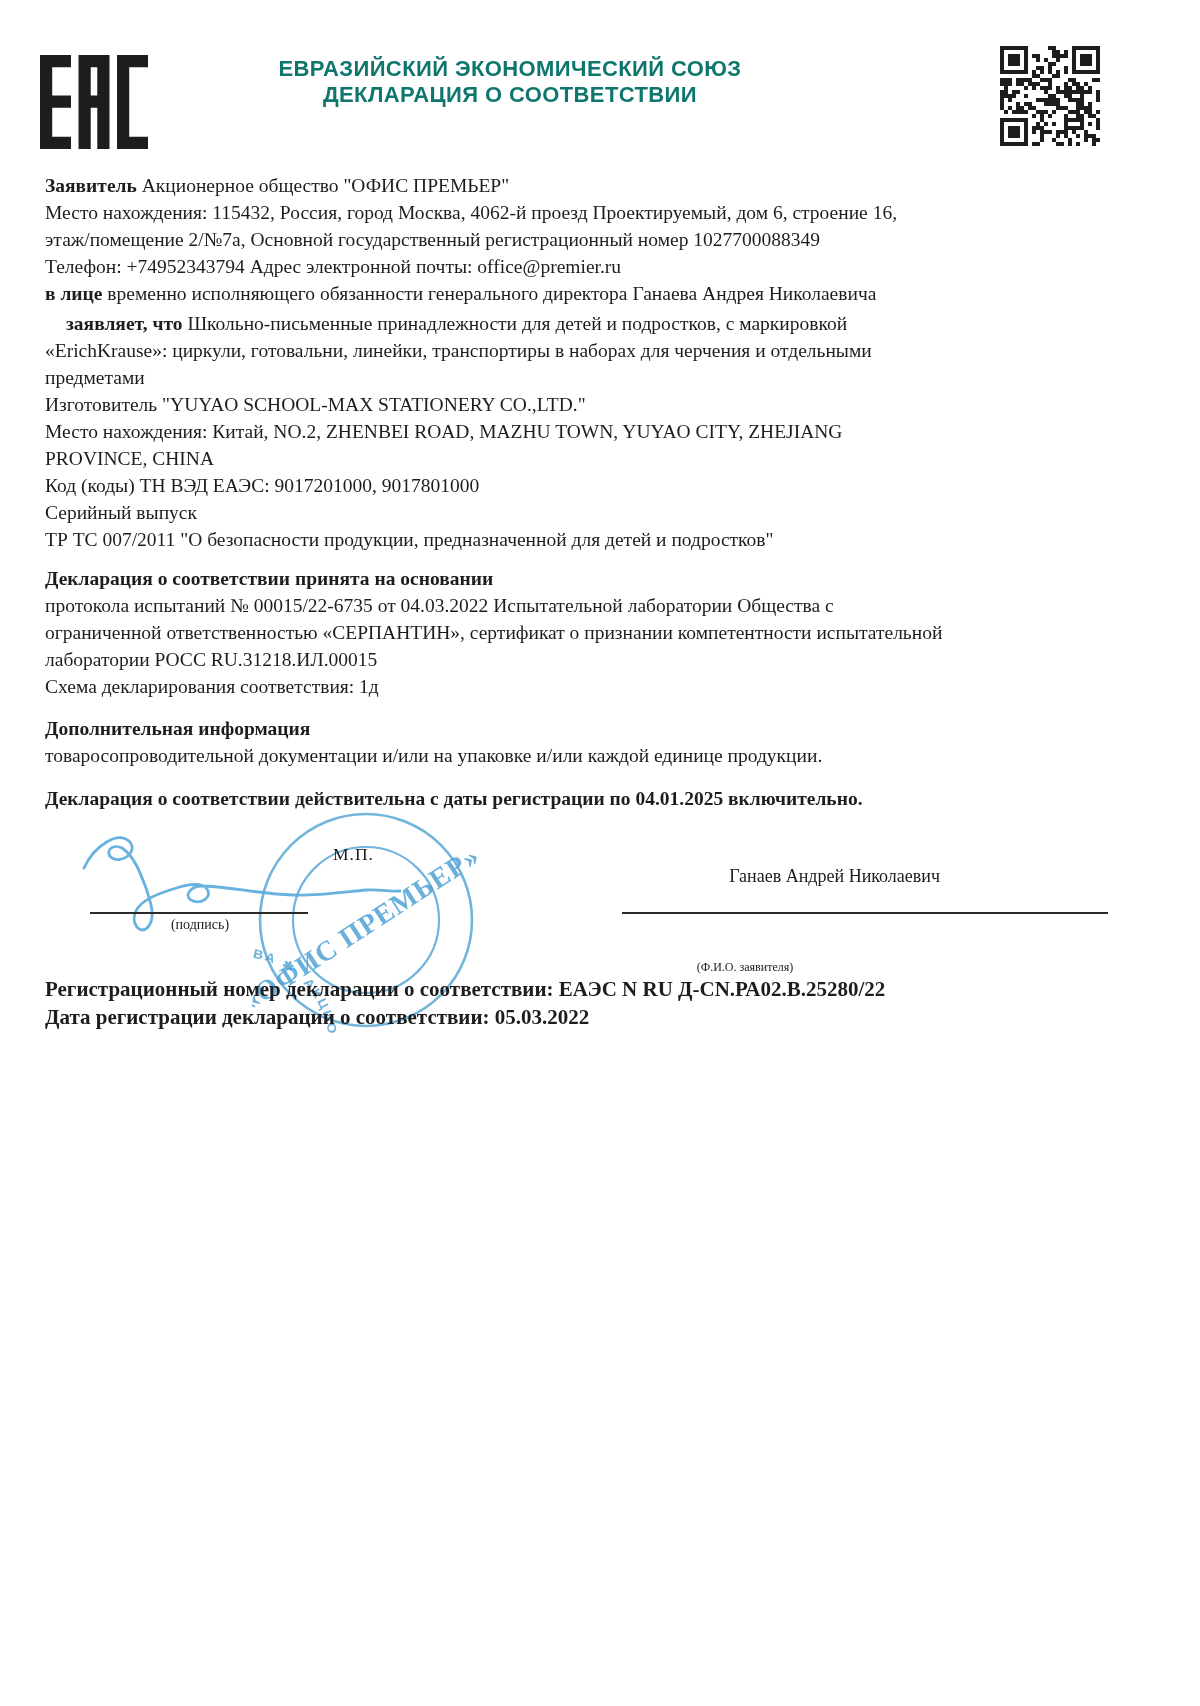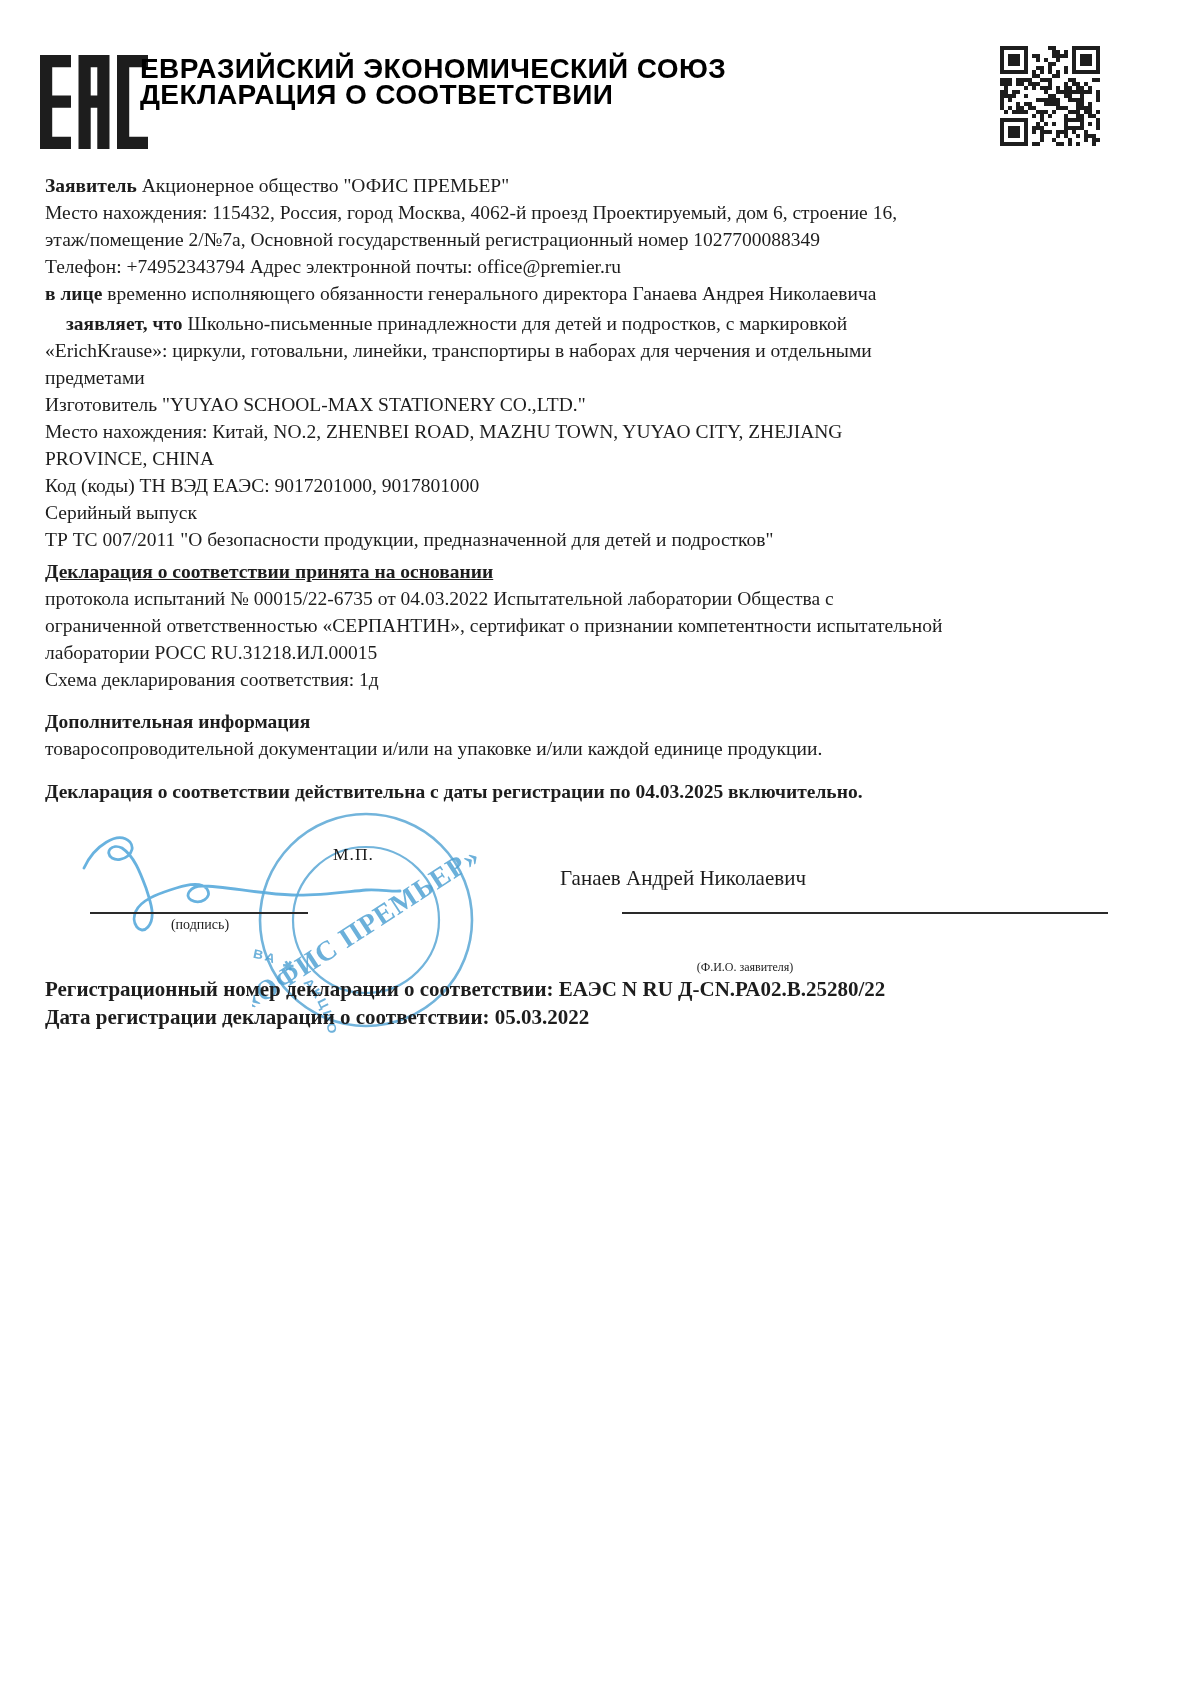--- a/index.html
+++ b/index.html
@@ -1,38 +1,38 @@
 <!DOCTYPE html>
 <html><head>
 <meta charset="utf-8">
 <style>
   html,body{margin:0;padding:0;background:#ffffff;}
   .page{position:relative;width:1200px;height:1706px;background:#ffffff;overflow:hidden;
         font-family:"Liberation Serif",serif;color:#1d1d1d;}
   
   .eac{position:absolute;left:40px;top:52px;width:108px;height:100px;}
-  .title{position:absolute;left:140px;top:56px;width:740px;
-         font-family:"Liberation Sans",sans-serif;font-weight:bold;font-size:28px;
-         line-height:26px;color:#000000;letter-spacing:.4px;}
+  .title{position:absolute;left:140px;top:56px;width:740px;text-align:center;
+         font-family:"Liberation Sans",sans-serif;font-weight:bold;font-size:22px;
+         line-height:26px;color:#0f766e;letter-spacing:.4px;}
   .qr{position:absolute;left:1000px;top:46px;width:100px;height:100px;}
   
   .docbody{position:absolute;left:45px;top:172px;width:1130px;}
   .docbody .line{white-space:nowrap;font-size:19.5px;line-height:27px;}
   .docbody .line b{font-weight:700;}
   
   .stamp{position:absolute;left:252px;top:806px;width:228px;height:228px;}
   .sig-svg{position:absolute;left:58px;top:806px;width:360px;height:150px;}
   .hline{position:absolute;border-top:2px solid #2a2a2a;height:0;}
   .line-left{left:90px;top:912px;width:218px;}
   .line-right{left:622px;top:912px;width:486px;}
   .caption{position:absolute;text-align:center;font-size:14px;color:#1d1d1d;}
   .cap-sign{left:118px;top:917px;width:164px;}
   .cap-fio{left:600px;top:960px;width:290px;font-size:12px;}
   .mp{position:absolute;left:333px;top:844px;font-size:17.5px;letter-spacing:1px;}
-  .name{position:absolute;left:560px;top:866px;width:380px;text-align:left;font-size:21px;}
+  .name{position:absolute;left:560px;top:866px;width:380px;text-align:right;font-size:18px;}
   
   .reg{position:absolute;left:45px;font-size:21px;font-weight:bold;white-space:nowrap;}
   .reg1{top:960px;margin-top:17px;}
   .reg2{top:1005px;}
 </style>
 </head>
 <body>
 
 <div class="page">
 
@@ -59,28 +59,28 @@
       <div class="line"><b>в лице</b><span> временно исполняющего обязанности генерального директора Ганаева Андрея Николаевича</span></div>
       <div class="line" style="margin-top: 3px; margin-left: 21px;"><b>заявляет, что</b><span> Школьно-письменные принадлежности для детей и подростков, с маркировкой</span></div>
       <div class="line"><span>«ErichKrause»: циркули, готовальни, линейки, транспортиры в наборах для черчения и отдельными</span></div>
       <div class="line"><span>предметами</span></div>
       <div class="line"><span>Изготовитель "YUYAO SCHOOL-MAX STATIONERY CO.,LTD."</span></div>
       <div class="line"><span>Место нахождения: Китай, NO.2, ZHENBEI ROAD, MAZHU TOWN, YUYAO CITY, ZHEJIANG</span></div>
       <div class="line"><span>PROVINCE, CHINA</span></div>
       <div class="line"><span>Код (коды) ТН ВЭД ЕАЭС: 9017201000, 9017801000</span></div>
       <div class="line"><span>Серийный выпуск</span></div>
       <div class="line"><span>ТР ТС 007/2011 "О безопасности продукции, предназначенной для детей и подростков"</span></div>
-      <div class="line" style="margin-top: 5px; text-decoration: underline;"><b>Декларация о соответствии принята на основании</b></div>
+      <div class="line" style="margin-top: 12px;"><b>Декларация о соответствии принята на основании</b></div>
       <div class="line"><span>протокола испытаний № 00015/22-6735 от 04.03.2022 Испытательной лаборатории Общества с</span></div>
       <div class="line"><span>ограниченной ответственностью «СЕРПАНТИН», сертификат о признании компетентности испытательной</span></div>
       <div class="line"><span>лаборатории РОСС RU.31218.ИЛ.00015</span></div>
       <div class="line"><span>Схема декларирования соответствия: 1д</span></div>
       <div class="line" style="margin-top: 15px;"><b>Дополнительная информация</b></div>
       <div class="line"><span>товаросопроводительной документации и/или на упаковке и/или каждой единице продукции.</span></div>
-      <div class="line" style="margin-top: 16px;"><b>Декларация о соответствии действительна с даты регистрации по 04.03.2025 включительно.</b></div>
+      <div class="line" style="margin-top: 16px;"><b>Декларация о соответствии действительна с даты регистрации по 04.01.2025 включительно.</b></div>
     </div>
 
   <svg class="stamp" viewBox="0 0 228 228" aria-hidden="true">
     <g opacity="0.78" fill="none" stroke="#4b9fd2">
       <circle cx="114" cy="114" r="106" stroke-width="2.6"></circle>
       <circle cx="114" cy="114" r="73" stroke-width="2.2"></circle>
       <path id="ring-path" d="M51 177 A89 89 0 1 1 50.94 176.94" stroke="none" fill="none"></path>
     </g>
     <text opacity="0.8" fill="#4b9fd2" font-family="Liberation Sans, sans-serif" font-size="12.5" font-weight="600" letter-spacing="2">
       <textPath href="#ring-path" startOffset="0" textLength="545" lengthAdjust="spacingAndGlyphs">АКЦИОНЕРНОЕ ОБЩЕСТВО ОГРН 1027700088349 ✱ МОСКВА ✱</textPath>

